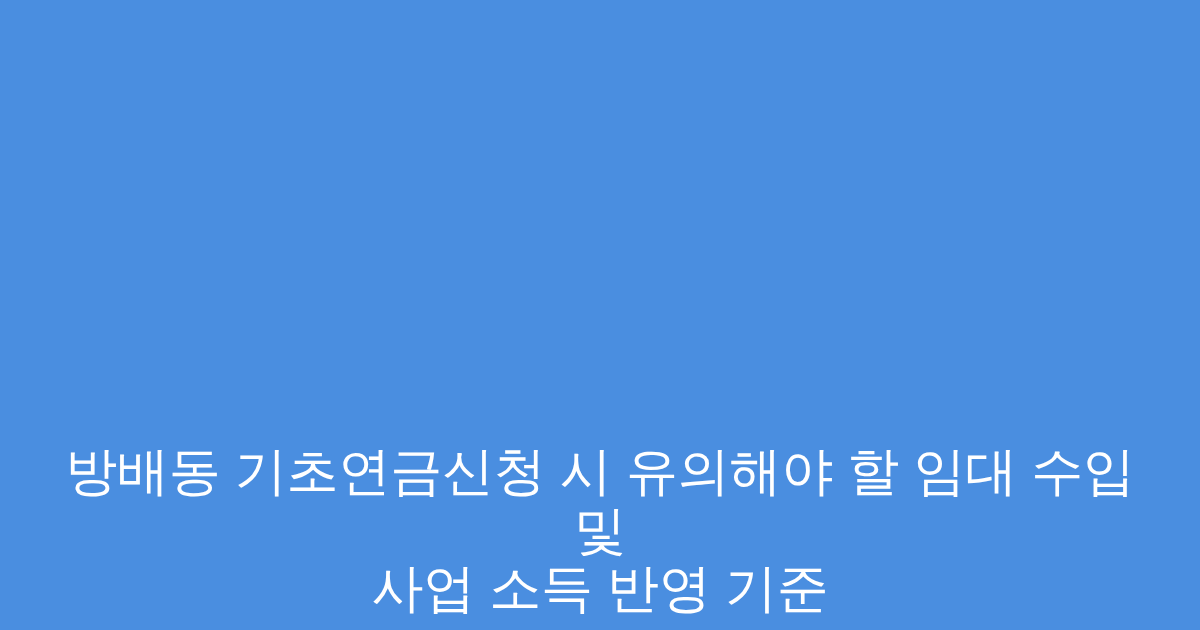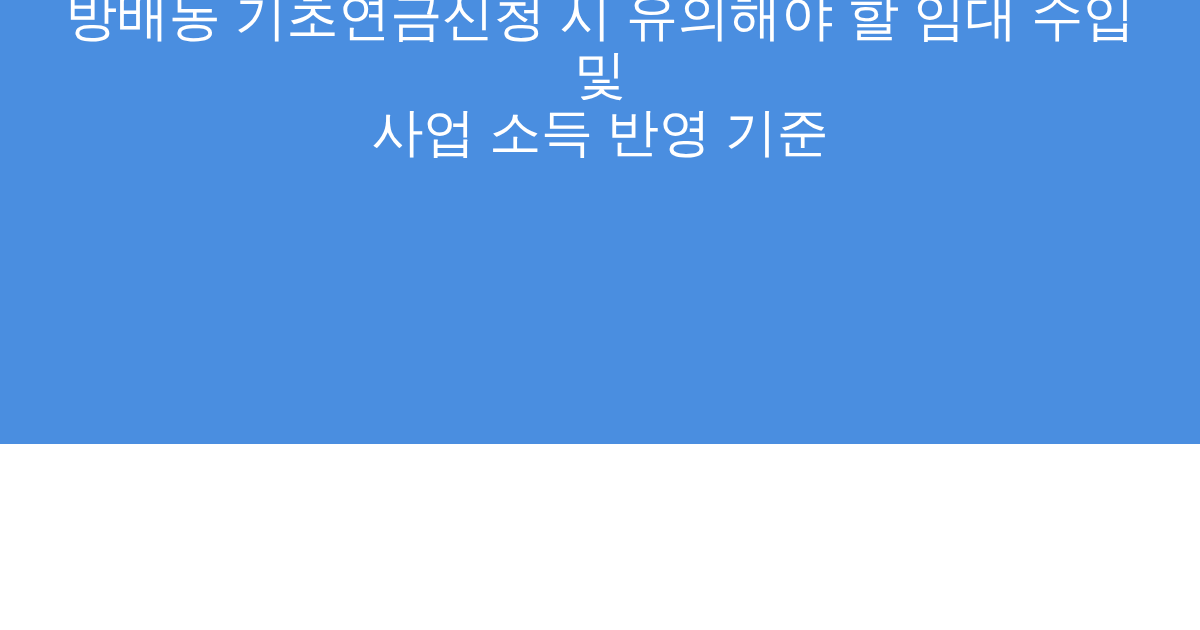--- a/index.html
+++ b/index.html
@@ -13,24 +13,24 @@
     height: 630px;
     overflow: hidden;
     font-family: "Liberation Sans", "DejaVu Sans", sans-serif;
   }
 
   
   .og-card {
     position: relative;
     box-sizing: border-box;
     width: 1200px;
-    height: 444px;
+    height: 630px;
     background-color: #4a8ee0;
     display: flex;
-    align-items: flex-start;
+    align-items: flex-end;
     justify-content: center;
   }
 
   
   .title-block {
     box-sizing: border-box;
     width: 1200px;
     padding: 0 62px;
     
     transform: translateY(-13px);

